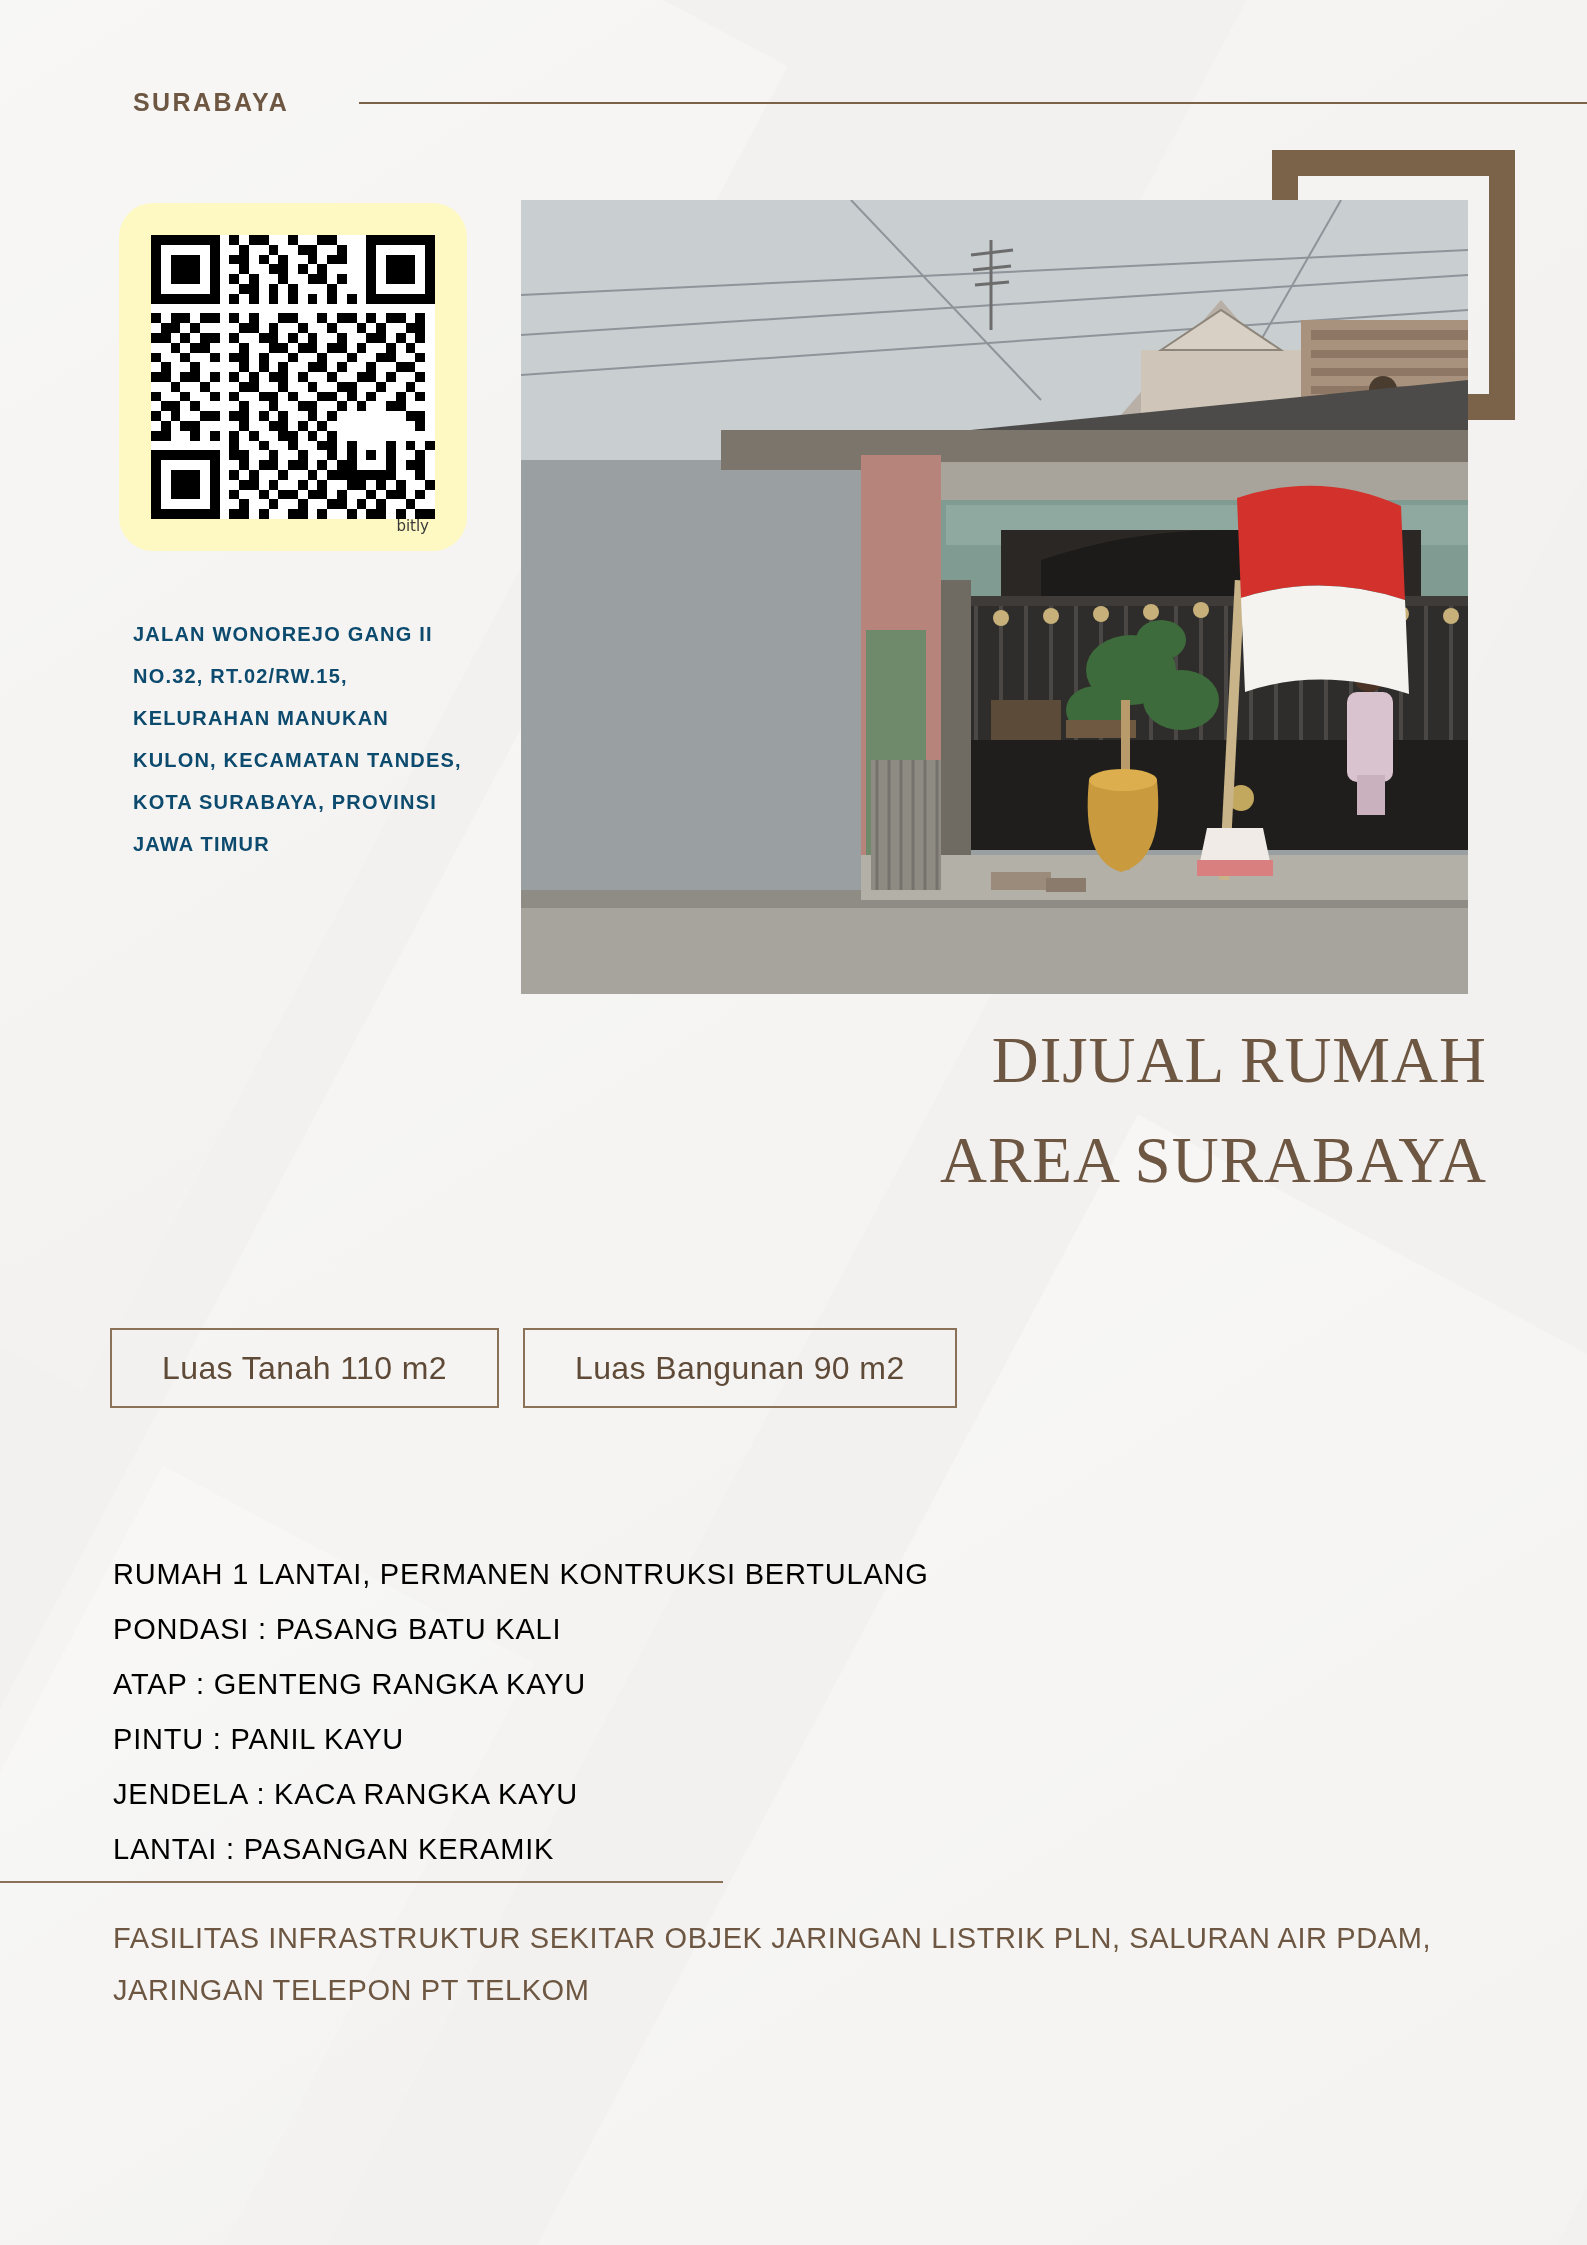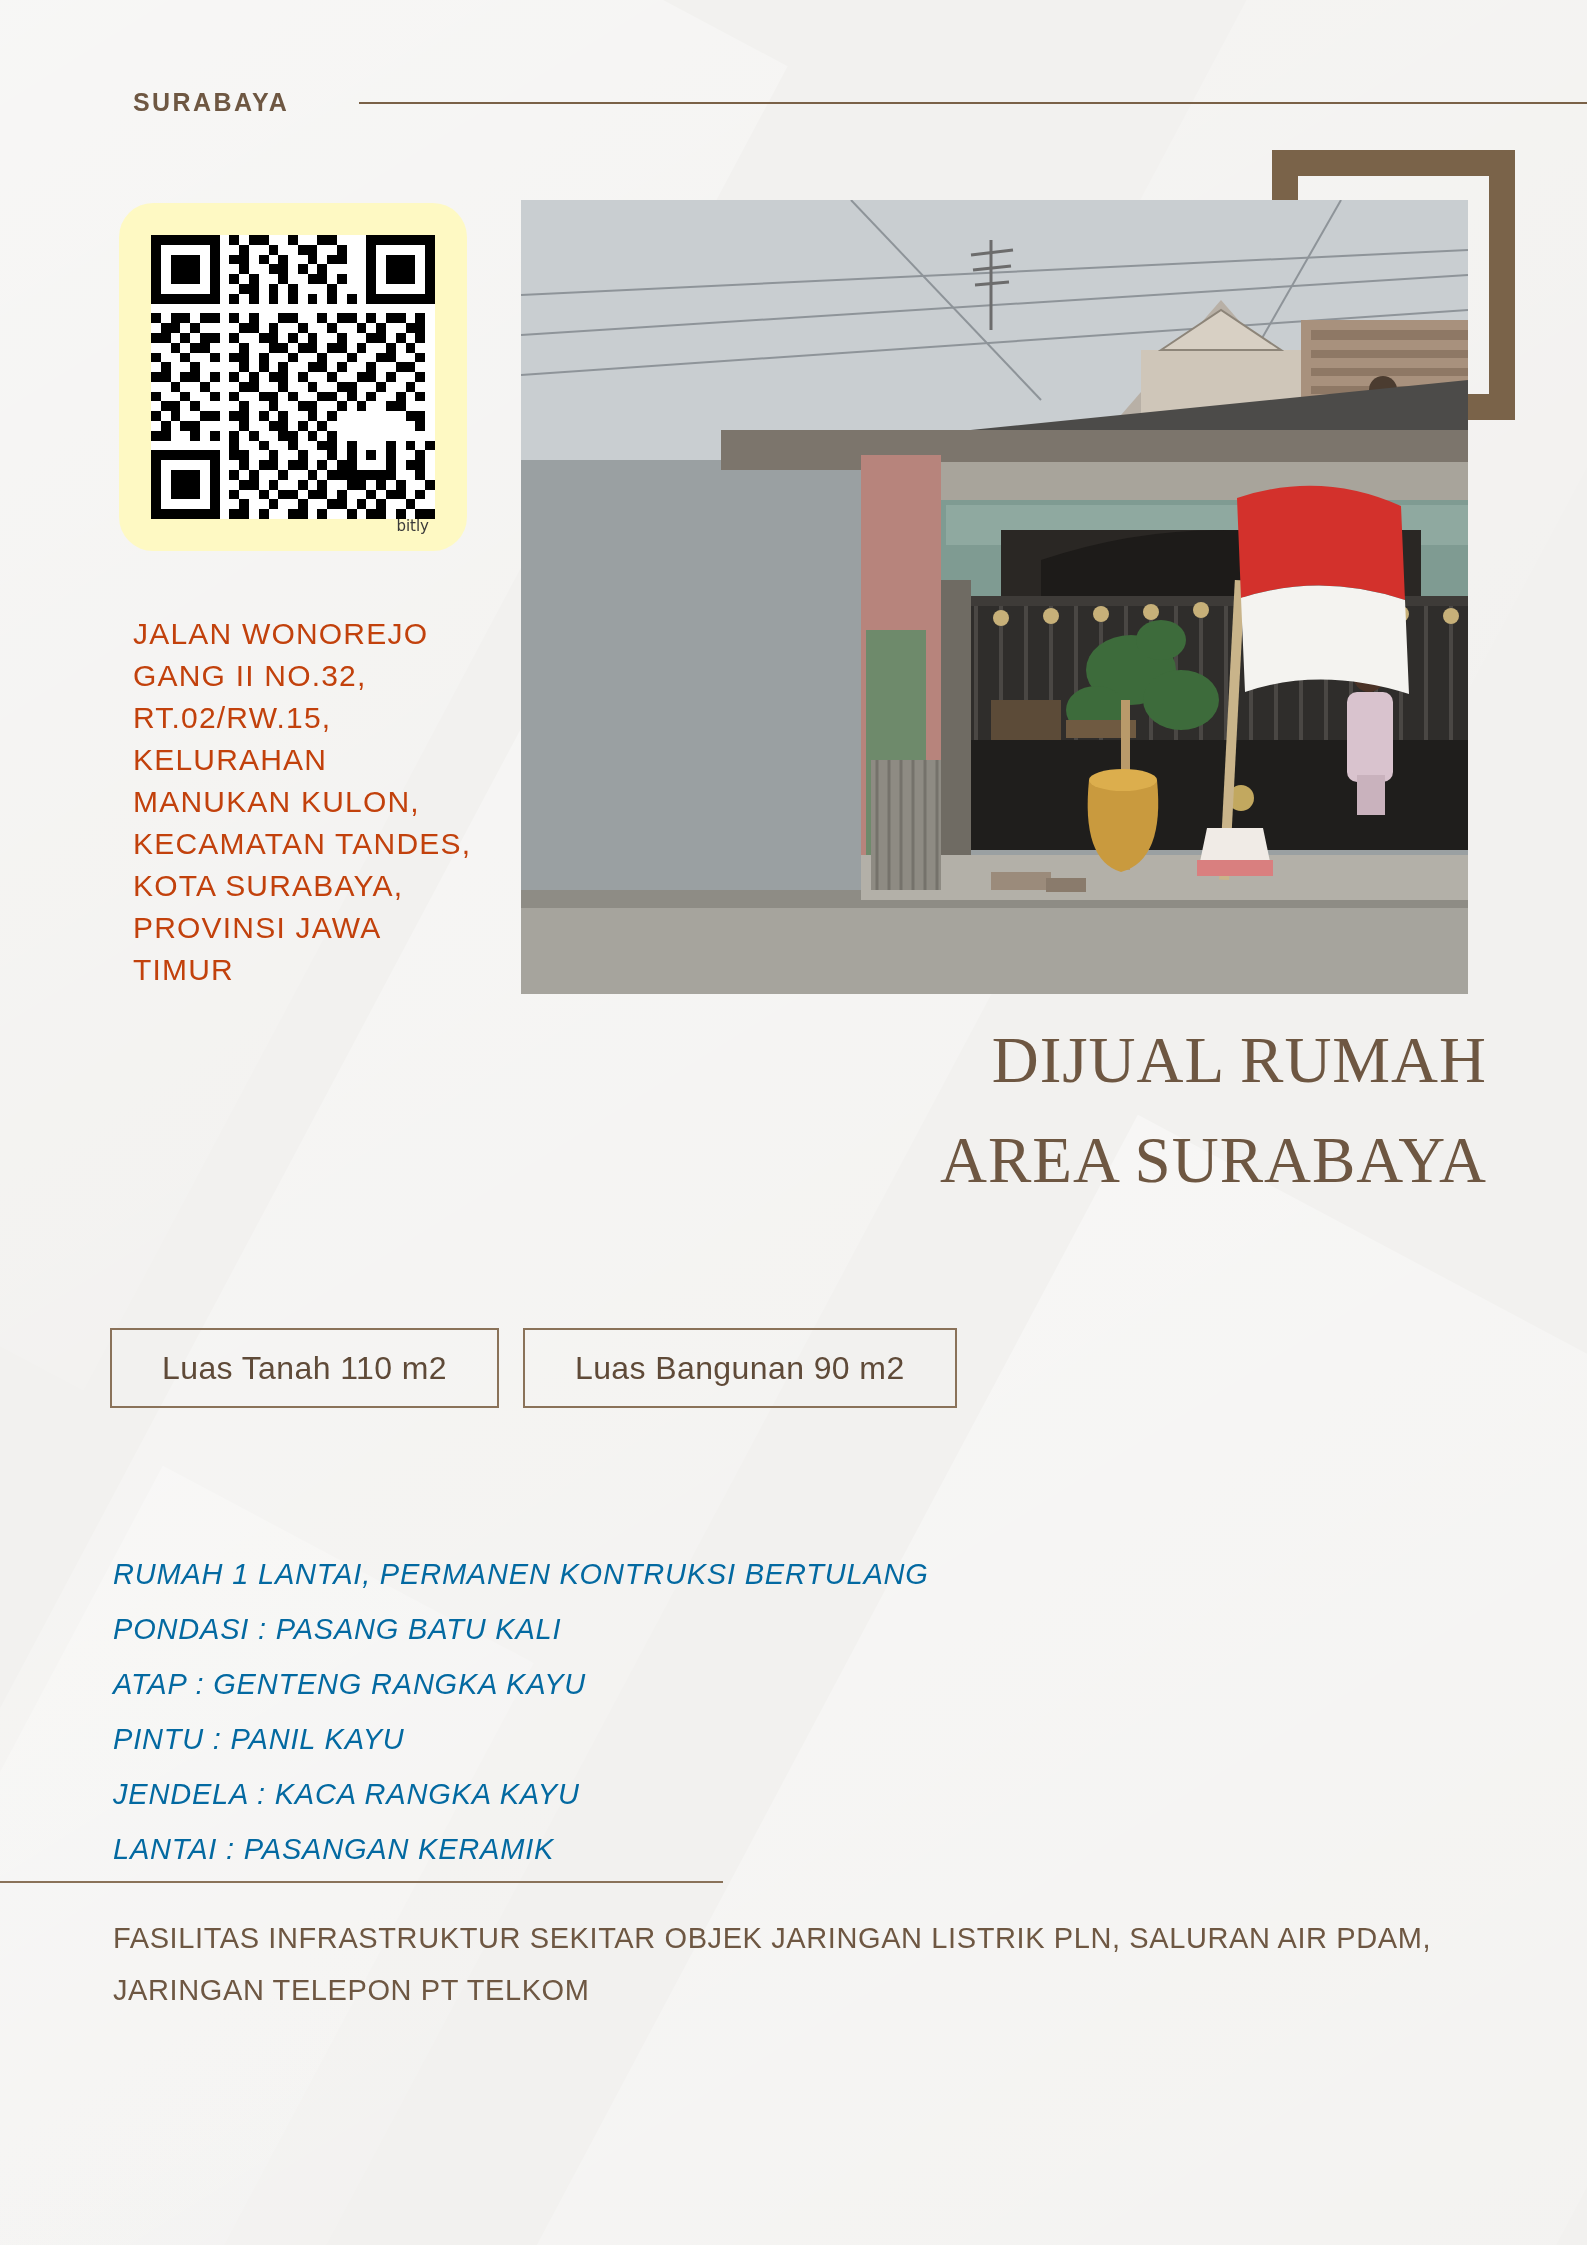--- a/index.html
+++ b/index.html
@@ -79,25 +79,25 @@
     font-size: 15px;
     color: #3a3a3a;
     font-family: "DejaVu Sans", sans-serif;
   }
 
   
   .address {
     position: absolute;
     left: 133px; top: 613px;
     width: 340px;
-    font-size: 30px;
+    font-size: 20px;
     line-height: 42px;
     letter-spacing: 1.2px;
-    font-weight: normal;
-    color: #c2410c;
+    font-weight: bold;
+    color: #0c4a6e;
     text-transform: uppercase;
   }
 
   
   .photo {
     position: absolute;
     left: 521px; top: 200px;
     width: 947px; height: 794px;
     overflow: hidden;
     background: #9aa0a2;
@@ -138,26 +138,25 @@
     color: #5f4a38;
     font-size: 32px;
     letter-spacing: .4px;
     white-space: nowrap;
   }
 
   
   .details {
     position: absolute;
     left: 113px; top: 1547px;
-    color: #0369a1;
+    color: #000000;
     font-size: 29px;
     line-height: 55px;
     letter-spacing: .8px;
     text-transform: uppercase;
-    font-style: italic;
   }
 
   
   .divider {
     position: absolute;
     left: 0; top: 1881px;
     width: 723px;
     height: 2px;
     background: #8a7259;
   }

